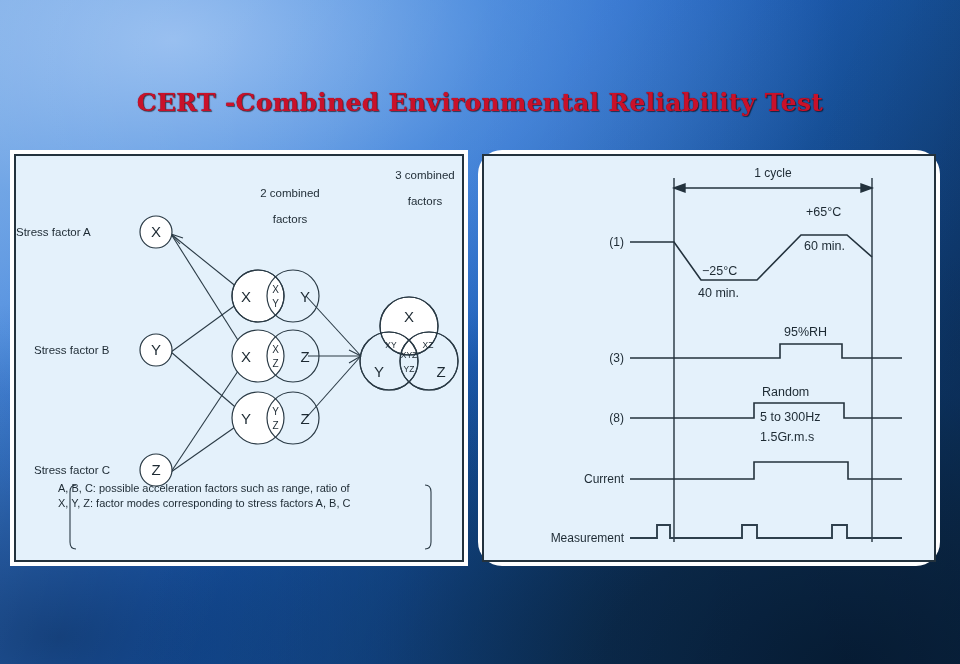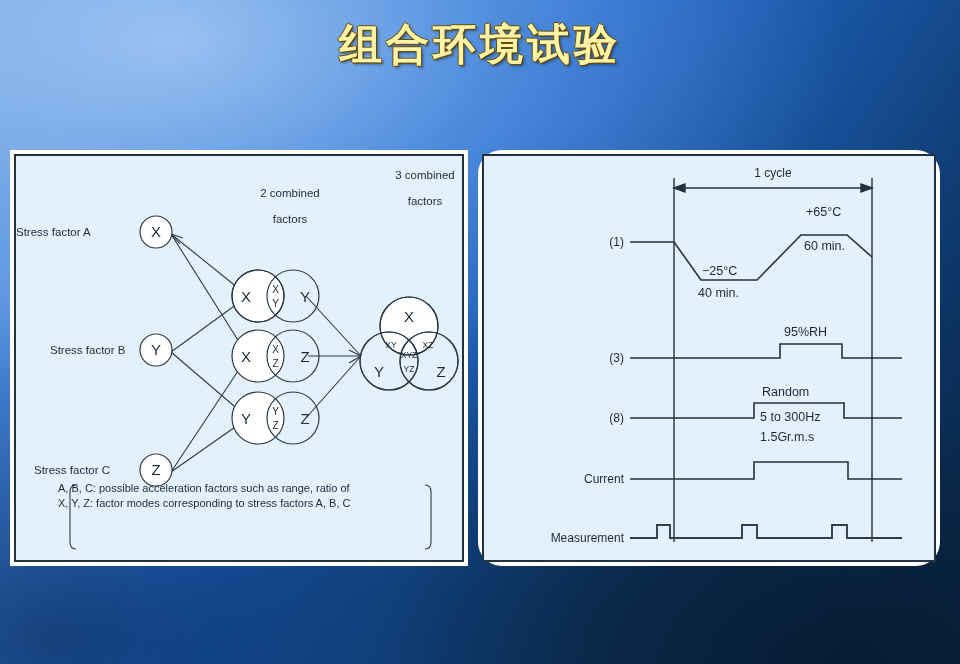--- a/index.html
+++ b/index.html
@@ -84,21 +84,21 @@
   #cap-right{left:512px;}
 
   svg{display:block;}
   svg text{font-family:"Liberation Sans","DejaVu Sans",sans-serif;fill:#1d2a33;}
 </style>
 </head>
 <body>
 
 <div id="slide">
 
-  <div class="title-cn">组合环境试验</div>
+  <div class="title-en">CERT -Combined Environmental Reliability Test</div>
 
   <div class="panel" id="panel-left">
     <div class="panel-inner">
       <div class="ldiag">
 
         <svg width="450" height="408" viewBox="0 0 450 408">
           <g fill="none" stroke="#2a3a45" stroke-width="1.1">
 
             <line x1="155" y1="78" x2="232" y2="140"></line>
             <line x1="155" y1="78" x2="232" y2="200"></line>
@@ -193,21 +193,21 @@
         <div class="lbl col-head" style="left:206px;top:18px;width:104px;">
           <span>2 combined</span><br>
           <span>factors</span>
         </div>
         <div class="lbl col-head" style="left:341px;top:0;width:104px;">
           <span>3 combined</span><br>
           <span>factors</span>
         </div>
 
         <div class="lbl" style="left:0;top:70px;">Stress factor A</div>
-        <div class="lbl" style="left:34px;top:188px;">Stress factor B</div>
+        <div class="lbl" style="left:18px;top:188px;">Stress factor B</div>
         <div class="lbl" style="left:18px;top:308px;">Stress factor C</div>
 
         <div class="note-box">
           <div class="note-line">A, B, C: possible acceleration factors such as range, ratio of</div>
           <div class="note-line">X, Y, Z: factor modes corresponding to stress factors A, B, C</div>
         </div>
 
       </div>
     </div>
   </div>

